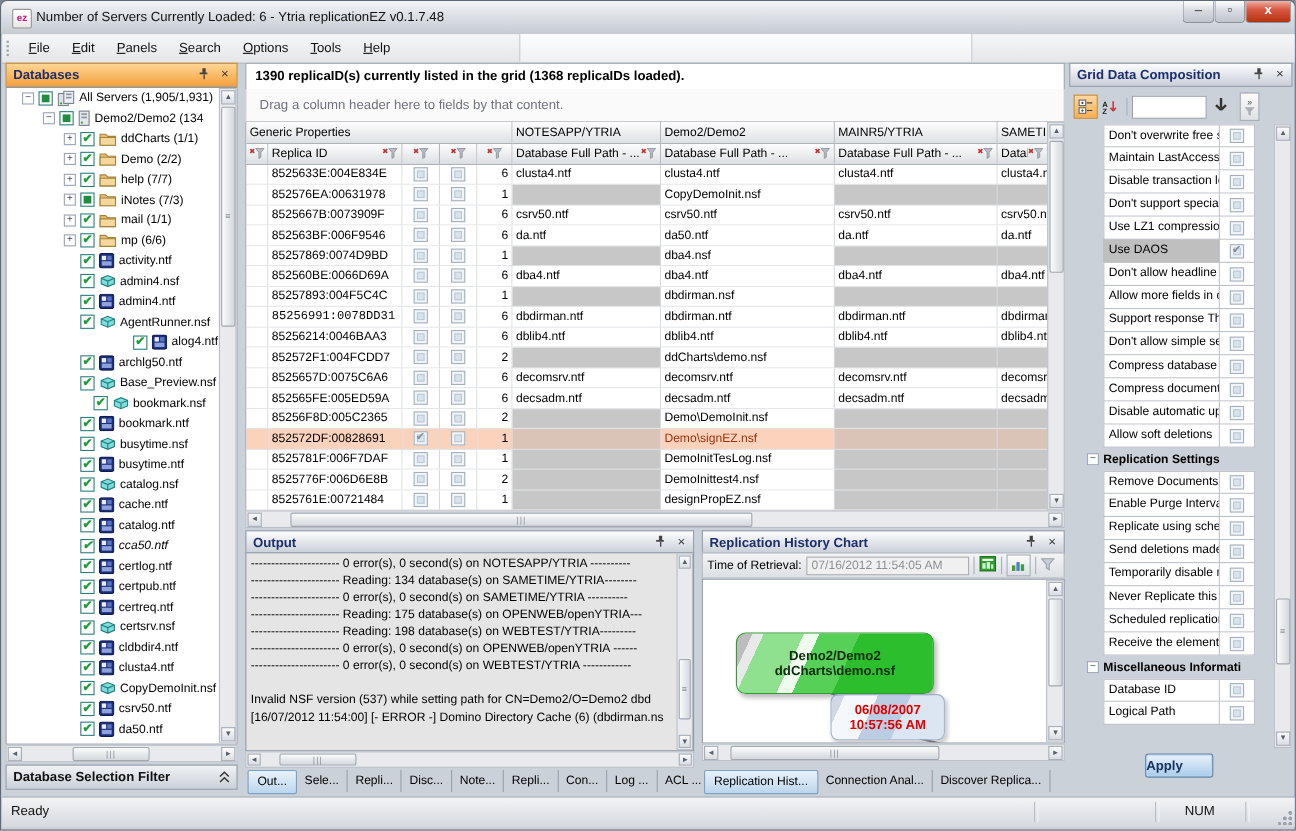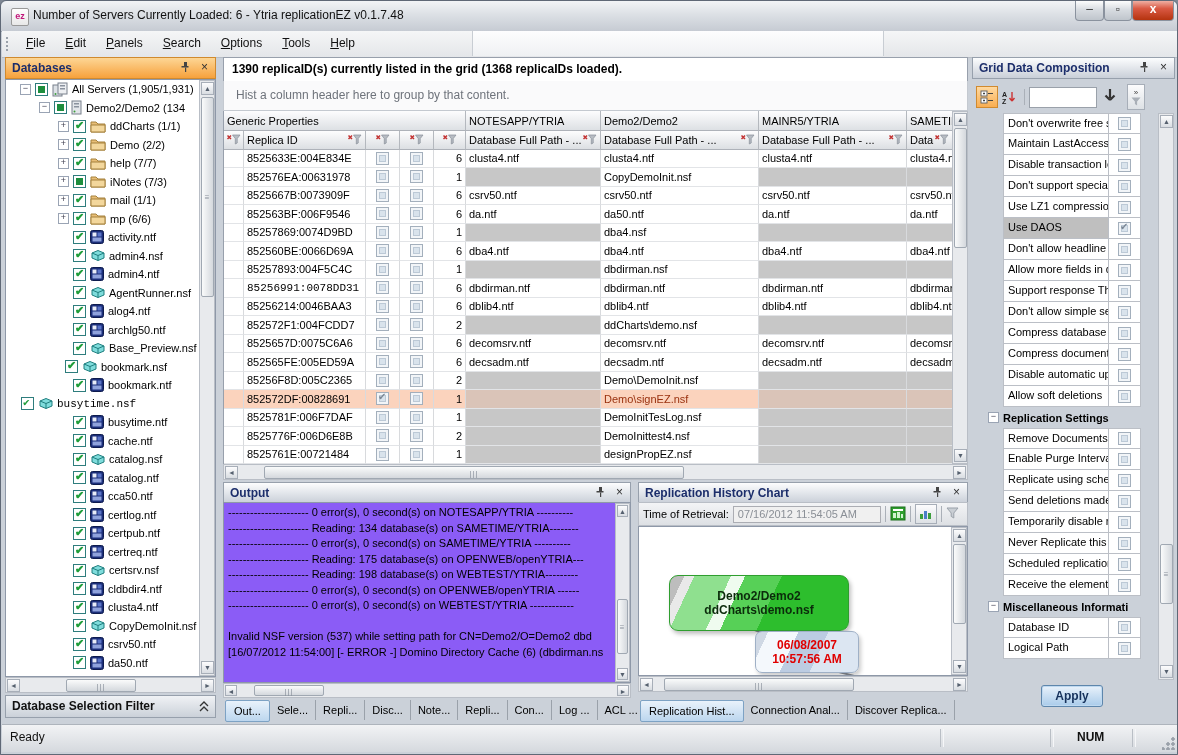--- a/index.html
+++ b/index.html
@@ -50,21 +50,21 @@
   .gcell.num{justify-content:flex-end;}
   .gcell.ctr{justify-content:center;}
   .grow.sel .gcell{background:#FBD3BD;}
   .grow.sel .gcell.gray{background:#DAC4B8;}
   .grow.sel .gcell.dbcell{color:#99300D;}
   .gridcb{width:13px;height:13px;border:1px solid #A3AFBC;background:#F2F5F8;position:relative;box-sizing:border-box;}
   .gridcb:before{content:"";position:absolute;left:2px;top:2px;width:7px;height:7px;background:#D9E3EC;border:1px solid #BCC9D6;box-sizing:border-box;}
   .gridcb.on:after{content:"✔";position:absolute;left:1px;top:-2px;font-size:10px;color:#7C8896;}
   .ficon{display:inline-flex;flex:none;}
   
-  #output-body{left:222px;top:501px;width:408px;height:181px;background:#8b5cf6;border:1px solid #8E98A8;box-sizing:border-box;overflow:hidden;padding:2px 0 0 4px;}
+  #output-body{left:222px;top:501px;width:408px;height:181px;background:#e5e5e5;border:1px solid #8E98A8;box-sizing:border-box;overflow:hidden;padding:2px 0 0 4px;}
   .out-line{font-size:11px;color:#000;white-space:pre;line-height:15.5px;}
   
   .tabbar{position:absolute;display:flex;align-items:flex-start;font-size:11px;}
   .tab{padding:4px 7px;border-right:1px solid #9AA1AA;color:#000;white-space:nowrap;}
   .tab.active{background:linear-gradient(#E9F2FB,#BCD6EE);border:1px solid #7DA2C4;border-radius:2px;padding:4px 8px;font-weight:normal;}
   
   #hist-toolbar{left:637px;top:501px;width:330px;height:24px;background:linear-gradient(#F3F4F6,#DDE0E4);border:1px solid #B9BEC6;box-sizing:border-box;font-size:11px;display:flex;align-items:center;padding-left:4px;}
   #retr-input{width:148px;height:17px;background:#F0F0F0;border:1px solid #ABADB3;box-sizing:border-box;color:#8A8F96;font-size:11px;line-height:15px;padding-left:4px;margin-left:4px;}
   .tb-sep{width:1px;height:16px;background:#AAB0B8;margin:0 4px;}
   #chart-area{left:637px;top:525px;width:330px;height:150px;background:#fff;border:1px solid #8E98A8;box-sizing:border-box;overflow:hidden;}
@@ -76,21 +76,21 @@
   .tbtn.orangesel{background:linear-gradient(#FFD9A0,#F9AE52);border-color:#D08A2F;}
   #comp-list{left:985px;top:112px;width:172px;height:567px;overflow:hidden;}
   .crow{display:flex;height:21px;}
   .crow .lbl{width:106px;box-sizing:border-box;border:1px solid #BBBFC6;border-top:none;background:#fff;font-size:11px;line-height:19px;padding-left:4px;overflow:hidden;white-space:nowrap;margin-left:17px;}
   .crow .cbc{width:32px;box-sizing:border-box;border:1px solid #BBBFC6;border-top:none;border-left:none;background:#fff;display:flex;align-items:center;justify-content:center;}
   .crow.first .lbl,.crow.first .cbc{border-top:1px solid #BBBFC6;}
   .crow.seld .lbl{background:#BFBFBF;}
   .crow.grp{align-items:center;}
   .crow.grp .gexp{width:9px;height:9px;border:1px solid #9AA4B4;background:#fff;font-size:9px;line-height:7px;text-align:center;color:#445;margin:0 4px 0 2px;}
   .crow.grp .gl{font-size:11px;font-weight:bold;color:#000;white-space:nowrap;overflow:hidden;}
-  #apply-btn{left:1040px;top:684px;width:62px;height:22px;background:linear-gradient(#E9F2FB,#A9CBEA);border:1px solid #5E86AC;border-radius:3px;box-sizing:border-box;text-align:center;font-size:12px;font-weight:bold;color:#15315B;line-height:20px;box-shadow:0 0 0 1px #BFD9F0 inset;}
+  #apply-btn{left:1040px;top:684px;width:62px;height:22px;background:linear-gradient(#E9F2FB,#A9CBEA);border:1px solid #5E86AC;border-radius:3px;box-sizing:border-box;font-size:12px;font-weight:bold;color:#15315B;line-height:20px;box-shadow:0 0 0 1px #BFD9F0 inset;}
   
   #dbfilter{left:4px;top:694px;width:211px;height:23px;background:linear-gradient(#F0F2F5,#CBD1D9);border:1px solid #97A0AC;box-sizing:border-box;font-size:12px;font-weight:bold;color:#111;line-height:21px;padding-left:6px;}
   #statusbar{left:1px;top:723px;width:1176px;height:27px;background:linear-gradient(#F2F3F5,#D5D9DE);border-top:1px solid #AEB4BC;font-size:12px;color:#111;}
   .st-sep{position:absolute;top:4px;width:2px;height:18px;border-left:1px solid #B9BEC5;border-right:1px solid #F5F6F8;}
   #grip{position:absolute;right:2px;bottom:2px;width:14px;height:14px;background:
     radial-gradient(circle at 11px 3px,#9AA1AA 1.5px,transparent 2px),
     radial-gradient(circle at 11px 8px,#9AA1AA 1.5px,transparent 2px),
     radial-gradient(circle at 6px 8px,#9AA1AA 1.5px,transparent 2px),
     radial-gradient(circle at 11px 13px,#9AA1AA 1.5px,transparent 2px),
     radial-gradient(circle at 6px 13px,#9AA1AA 1.5px,transparent 2px),
@@ -261,21 +261,21 @@
           <span style="width: 11px; flex: 0 0 auto; margin-right: 4px;"></span>
           <span class="tcb checked"></span>
           <span class="ticon">
             <svg width="15" height="13">
               <path d="M2 4 L8 1.5 L14 4 L14 9 L8 11.5 L2 9 Z" fill="#7FDCDC" stroke="#1E7E7E"></path>
               <path d="M2 4 L8 6.5 L14 4 M8 6.5 V11.5" stroke="#1E7E7E" fill="none"></path>
             </svg>
           </span>
           <span class="tlabel">AgentRunner.nsf</span>
         </div>
-        <div class="trow" style="padding-left: 52px;">
+        <div class="trow" style="padding-left: 52px; margin-left: 48px;">
           <span style="width: 11px; flex: 0 0 auto; margin-right: 4px;"></span>
           <span class="tcb checked"></span>
           <span class="ticon">
             <svg width="14" height="14">
               <rect x="0.5" y="0.5" width="13" height="13" rx="2" fill="#1B2E7A" stroke="#0E1B4D"></rect>
               <rect x="2.5" y="2.5" width="4" height="4" fill="#E8ECF8"></rect>
               <rect x="7.5" y="2.5" width="4" height="4" fill="#5A74C8"></rect>
               <rect x="2.5" y="7.5" width="9" height="4" fill="#8FA2DC"></rect>
             </svg>
           </span>
@@ -298,21 +298,21 @@
           <span style="width: 11px; flex: 0 0 auto; margin-right: 4px;"></span>
           <span class="tcb checked"></span>
           <span class="ticon">
             <svg width="15" height="13">
               <path d="M2 4 L8 1.5 L14 4 L14 9 L8 11.5 L2 9 Z" fill="#7FDCDC" stroke="#1E7E7E"></path>
               <path d="M2 4 L8 6.5 L14 4 M8 6.5 V11.5" stroke="#1E7E7E" fill="none"></path>
             </svg>
           </span>
           <span class="tlabel">Base_Preview.nsf</span>
         </div>
-        <div class="trow" style="padding-left: 44px;">
+        <div class="trow" style="padding-left: 64px;">
           <span style="width: 11px; flex: 0 0 auto; margin-right: 4px;"></span>
           <span class="tcb checked"></span>
           <span class="ticon">
             <svg width="15" height="13">
               <path d="M2 4 L8 1.5 L14 4 L14 9 L8 11.5 L2 9 Z" fill="#7FDCDC" stroke="#1E7E7E"></path>
               <path d="M2 4 L8 6.5 L14 4 M8 6.5 V11.5" stroke="#1E7E7E" fill="none"></path>
             </svg>
           </span>
           <span class="tlabel">bookmark.nsf</span>
         </div>
@@ -322,21 +322,21 @@
           <span class="ticon">
             <svg width="14" height="14">
               <rect x="0.5" y="0.5" width="13" height="13" rx="2" fill="#1B2E7A" stroke="#0E1B4D"></rect>
               <rect x="2.5" y="2.5" width="4" height="4" fill="#E8ECF8"></rect>
               <rect x="7.5" y="2.5" width="4" height="4" fill="#5A74C8"></rect>
               <rect x="2.5" y="7.5" width="9" height="4" fill="#8FA2DC"></rect>
             </svg>
           </span>
           <span class="tlabel">bookmark.ntf</span>
         </div>
-        <div class="trow" style=" font-family: Liberation Mono, monospace;">
+        <div class="trow" style="padding-left: 52px;">
           <span style="width: 11px; flex: 0 0 auto; margin-right: 4px;"></span>
           <span class="tcb checked"></span>
           <span class="ticon">
             <svg width="15" height="13">
               <path d="M2 4 L8 1.5 L14 4 L14 9 L8 11.5 L2 9 Z" fill="#7FDCDC" stroke="#1E7E7E"></path>
               <path d="M2 4 L8 6.5 L14 4 M8 6.5 V11.5" stroke="#1E7E7E" fill="none"></path>
             </svg>
           </span>
           <span class="tlabel">busytime.nsf</span>
         </div>
@@ -350,54 +350,54 @@
               <rect x="7.5" y="2.5" width="4" height="4" fill="#5A74C8"></rect>
               <rect x="2.5" y="7.5" width="9" height="4" fill="#8FA2DC"></rect>
             </svg>
           </span>
           <span class="tlabel">busytime.ntf</span>
         </div>
         <div class="trow" style="padding-left: 52px;">
           <span style="width: 11px; flex: 0 0 auto; margin-right: 4px;"></span>
           <span class="tcb checked"></span>
           <span class="ticon">
-            <svg width="14" height="14">
-              <rect x="0.5" y="0.5" width="13" height="13" rx="2" fill="#1B2E7A" stroke="#0E1B4D"></rect>
-              <rect x="2.5" y="2.5" width="4" height="4" fill="#E8ECF8"></rect>
-              <rect x="7.5" y="2.5" width="4" height="4" fill="#5A74C8"></rect>
-              <rect x="2.5" y="7.5" width="9" height="4" fill="#8FA2DC"></rect>
-            </svg>
-          </span>
-          <span class="tlabel">cache.ntf</span>
-        </div>
-        <div class="trow" style="padding-left: 52px;">
-          <span style="width: 11px; flex: 0 0 auto; margin-right: 4px;"></span>
-          <span class="tcb checked"></span>
-          <span class="ticon">
             <svg width="15" height="13">
               <path d="M2 4 L8 1.5 L14 4 L14 9 L8 11.5 L2 9 Z" fill="#7FDCDC" stroke="#1E7E7E"></path>
               <path d="M2 4 L8 6.5 L14 4 M8 6.5 V11.5" stroke="#1E7E7E" fill="none"></path>
             </svg>
           </span>
           <span class="tlabel">catalog.nsf</span>
         </div>
         <div class="trow" style="padding-left: 52px;">
           <span style="width: 11px; flex: 0 0 auto; margin-right: 4px;"></span>
           <span class="tcb checked"></span>
           <span class="ticon">
             <svg width="14" height="14">
               <rect x="0.5" y="0.5" width="13" height="13" rx="2" fill="#1B2E7A" stroke="#0E1B4D"></rect>
               <rect x="2.5" y="2.5" width="4" height="4" fill="#E8ECF8"></rect>
               <rect x="7.5" y="2.5" width="4" height="4" fill="#5A74C8"></rect>
               <rect x="2.5" y="7.5" width="9" height="4" fill="#8FA2DC"></rect>
             </svg>
           </span>
+          <span class="tlabel">cache.ntf</span>
+        </div>
+        <div class="trow" style="padding-left: 52px;">
+          <span style="width: 11px; flex: 0 0 auto; margin-right: 4px;"></span>
+          <span class="tcb checked"></span>
+          <span class="ticon">
+            <svg width="14" height="14">
+              <rect x="0.5" y="0.5" width="13" height="13" rx="2" fill="#1B2E7A" stroke="#0E1B4D"></rect>
+              <rect x="2.5" y="2.5" width="4" height="4" fill="#E8ECF8"></rect>
+              <rect x="7.5" y="2.5" width="4" height="4" fill="#5A74C8"></rect>
+              <rect x="2.5" y="7.5" width="9" height="4" fill="#8FA2DC"></rect>
+            </svg>
+          </span>
           <span class="tlabel">catalog.ntf</span>
         </div>
-        <div class="trow" style="padding-left: 52px;">
+        <div class="trow" style="padding-left: 52px; font-style: italic;">
           <span style="width: 11px; flex: 0 0 auto; margin-right: 4px;"></span>
           <span class="tcb checked"></span>
           <span class="ticon">
             <svg width="14" height="14">
               <rect x="0.5" y="0.5" width="13" height="13" rx="2" fill="#1B2E7A" stroke="#0E1B4D"></rect>
               <rect x="2.5" y="2.5" width="4" height="4" fill="#E8ECF8"></rect>
               <rect x="7.5" y="2.5" width="4" height="4" fill="#5A74C8"></rect>
               <rect x="2.5" y="7.5" width="9" height="4" fill="#8FA2DC"></rect>
             </svg>
           </span>
@@ -537,21 +537,21 @@
     <span>Database Selection Filter</span>
     <span style="position:absolute;right:6px;top:3px;"><svg width="10" height="12">
           <path d="M1 5 L5 1 L9 5 M1 10 L5 6 L9 10" fill="none" stroke="#333" stroke-width="1.3"></path>
         </svg></span>
   </div>
 
   <div id="grid-info" class="abs">
     <span>1390 replicaID(s) currently listed in the grid (1368 replicaIDs loaded).</span>
   </div>
   <div id="grid-groupzone" class="abs">
-    <span>Hist a column header here to group by that content.</span>
+    <span>Drag a column header here to fields by that content.</span>
   </div>
   <div id="grid" class="abs">
       <div class="grow ggroup">
         <div class="gcell" style="width: 242px; flex: 0 0 auto;">Generic Properties</div>
         <div class="gcell" style="width: 135px; flex: 0 0 auto;">NOTESAPP/YTRIA</div>
         <div class="gcell" style="width: 158px; flex: 0 0 auto;">Demo2/Demo2</div>
         <div class="gcell" style="width: 148px; flex: 0 0 auto;">MAINR5/YTRIA</div>
         <div class="gcell" style="width: 46px; flex: 0 0 auto;">SAMETIME/YTRIA</div>
       </div>
       <div class="grow ghead">
@@ -1218,18 +1218,18 @@
         <span class="ridge">≡</span>
       </div>
     <div class="arrow" style="left:1px;bottom:1px;width:13px;height:13px;">▼</div>
   </div>
   <div id="apply-btn" class="abs">Apply</div>
 
   <div id="statusbar" class="abs">
     <span style="position:absolute;left:8px;top:5px;">Ready</span>
     <span class="st-sep" style="left:938px;"></span>
     <span class="st-sep" style="left:1048px;"></span>
-    <span style="position:absolute;left:1075px;top:5px;font-weight:bold;">NUM</span>
+    <span style="position:absolute;left:1075px;top:5px;">NUM</span>
     <span class="st-sep" style="left:1130px;"></span>
     <div id="grip"></div>
   </div>
 
 </div>
 
 </body></html>

